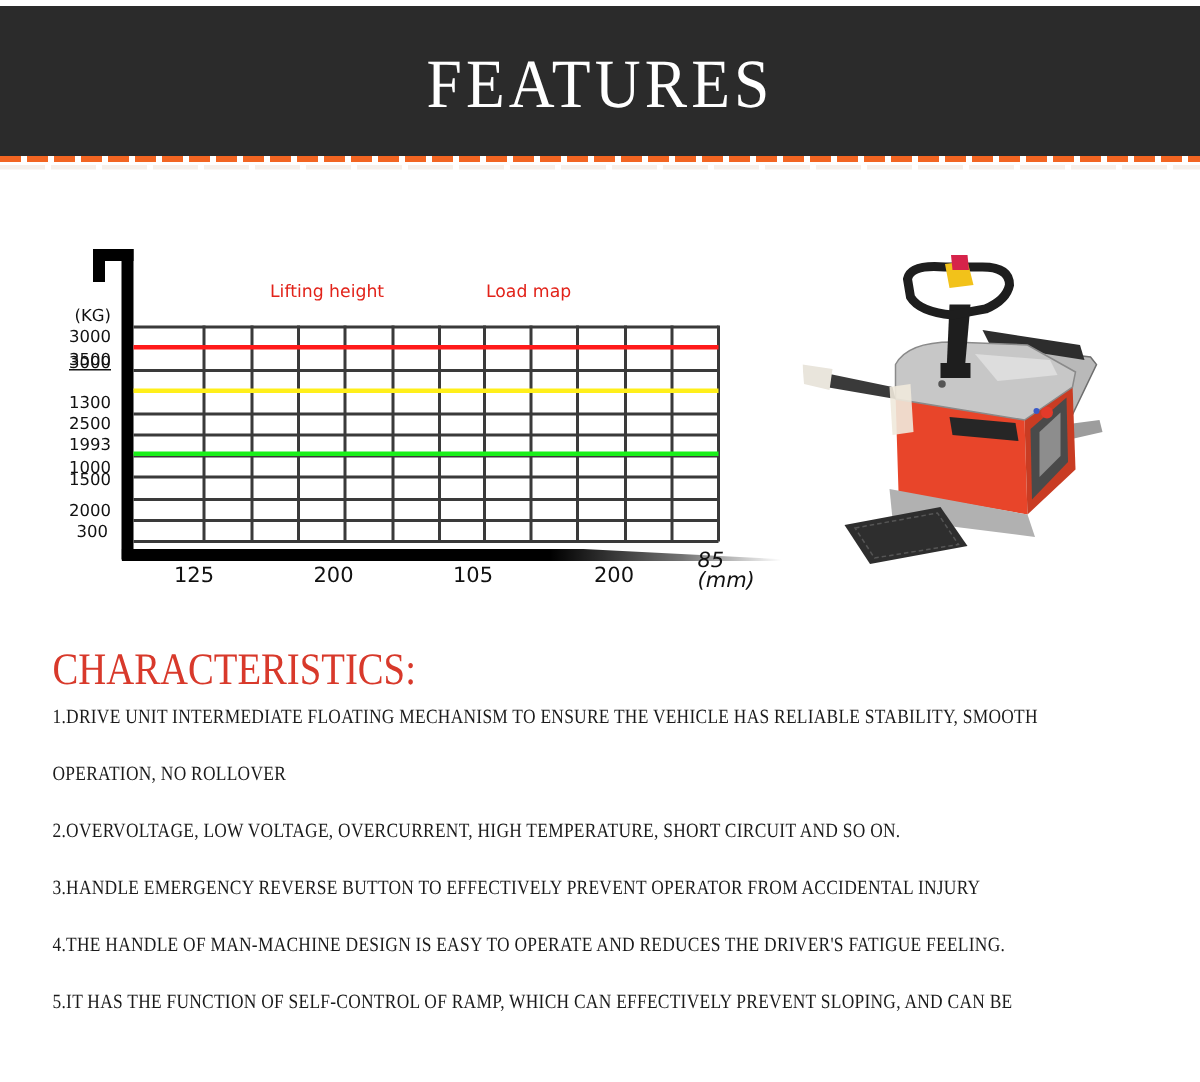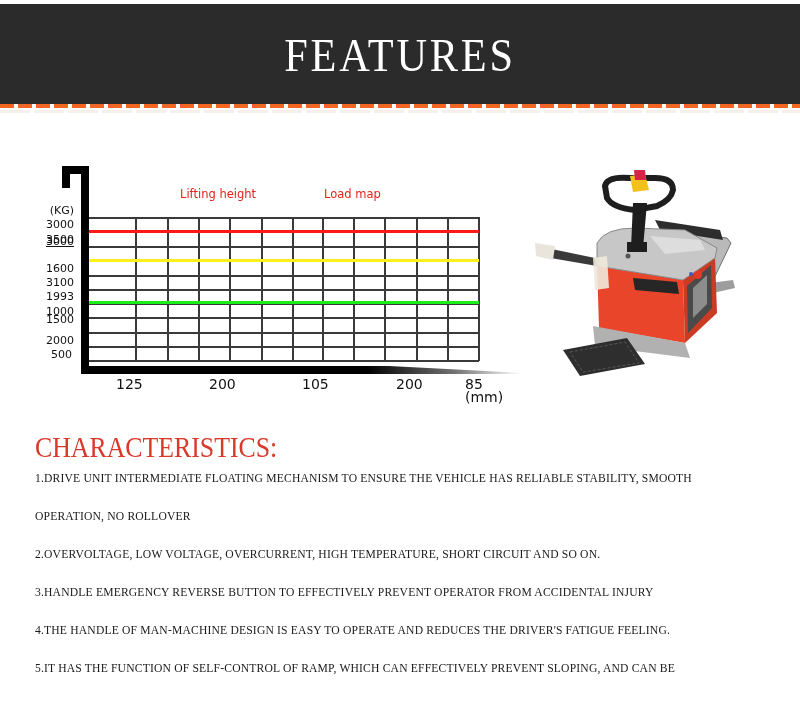--- a/index.html
+++ b/index.html
@@ -49,27 +49,27 @@
   <div class="axis-bar-v"></div>
   <div class="axis-bar-h"></div>
 
   <div class="chart-title" style="left:138px; top:187px;margin-left:42px;">Lifting height</div>
   <div class="chart-title" style="left:324px; top:187px;">Load map</div>
 
   <div class="ylabel" style="left:28px; top:204px;">(KG)</div>
   <div class="ylabel" style="left:28px; top:218px;">3000</div>
   <div class="ylabel" style="left:28px; top:233px;">3500</div>
   <div class="ylabel" style="left:28px; top:235px;text-decoration:underline;">3000</div>
-  <div class="ylabel" style="left:28px; top:262px;">1600</div>
-  <div class="ylabel" style="left:28px; top:276px;">3100</div>
+  <div class="ylabel" style="left:28px; top:262px;">1300</div>
+  <div class="ylabel" style="left:28px; top:276px;">2500</div>
   <div class="ylabel" style="left:28px; top:290px;">1993</div>
   <div class="ylabel" style="left:28px; top:305px;">1000</div>
   <div class="ylabel" style="left:28px; top:313px;">1500</div>
   <div class="ylabel" style="left:28px; top:334px;">2000</div>
-  <div class="ylabel" style="left:26px; top:348px;">500</div>
+  <div class="ylabel" style="left:26px; top:348px;">300</div>
 
   <div class="grid">
     <div class="gline-h" style="top:0px;"></div>
     <div class="gline-h" style="top:29px;"></div>
     <div class="gline-h" style="top:58px;"></div>
     <div class="gline-h" style="top:72px;"></div>
     <div class="gline-h" style="top:86px;"></div>
     <div class="gline-h" style="top:115px;"></div>
     <div class="gline-h" style="top:129px;"></div>
     <div class="gline-h" style="top:143px;"></div>
@@ -91,21 +91,21 @@
 
     <div class="load-line" style="top:13px; background:#ff1a1a;"></div>
     <div class="load-line" style="top:42px; background:#ffef1a;"></div>
     <div class="load-line" style="top:84px; background:#1aef1a;"></div>
   </div>
 
   <div class="xlabel" style="left:116px; top:378px;">125</div>
   <div class="xlabel" style="left:209px; top:378px;">200</div>
   <div class="xlabel" style="left:302px; top:378px;">105</div>
   <div class="xlabel" style="left:396px; top:378px;">200</div>
-  <div class="xlabel" style="left:465px; top:378px;">85 (mm)</div>
+  <div class="xlabel" style="left:465px; top:368px;font-style:italic;">85 (mm)</div>
 </div>
 
 <div class="product">
   <svg width="205" height="210" viewBox="0 0 205 210">
 
     <path d="M150 65 L192 70 L196 75 L160 150 L150 145 Z" fill="#b9b9b9" stroke="#6e6e6e" stroke-width="1"></path>
     <path d="M175 115 L198 112 L200 120 L178 125 Z" fill="#9d9d9d"></path>
 
     <path d="M120 52 L185 62 L188 72 L125 62 Z" fill="#2d2d2d"></path>
 

